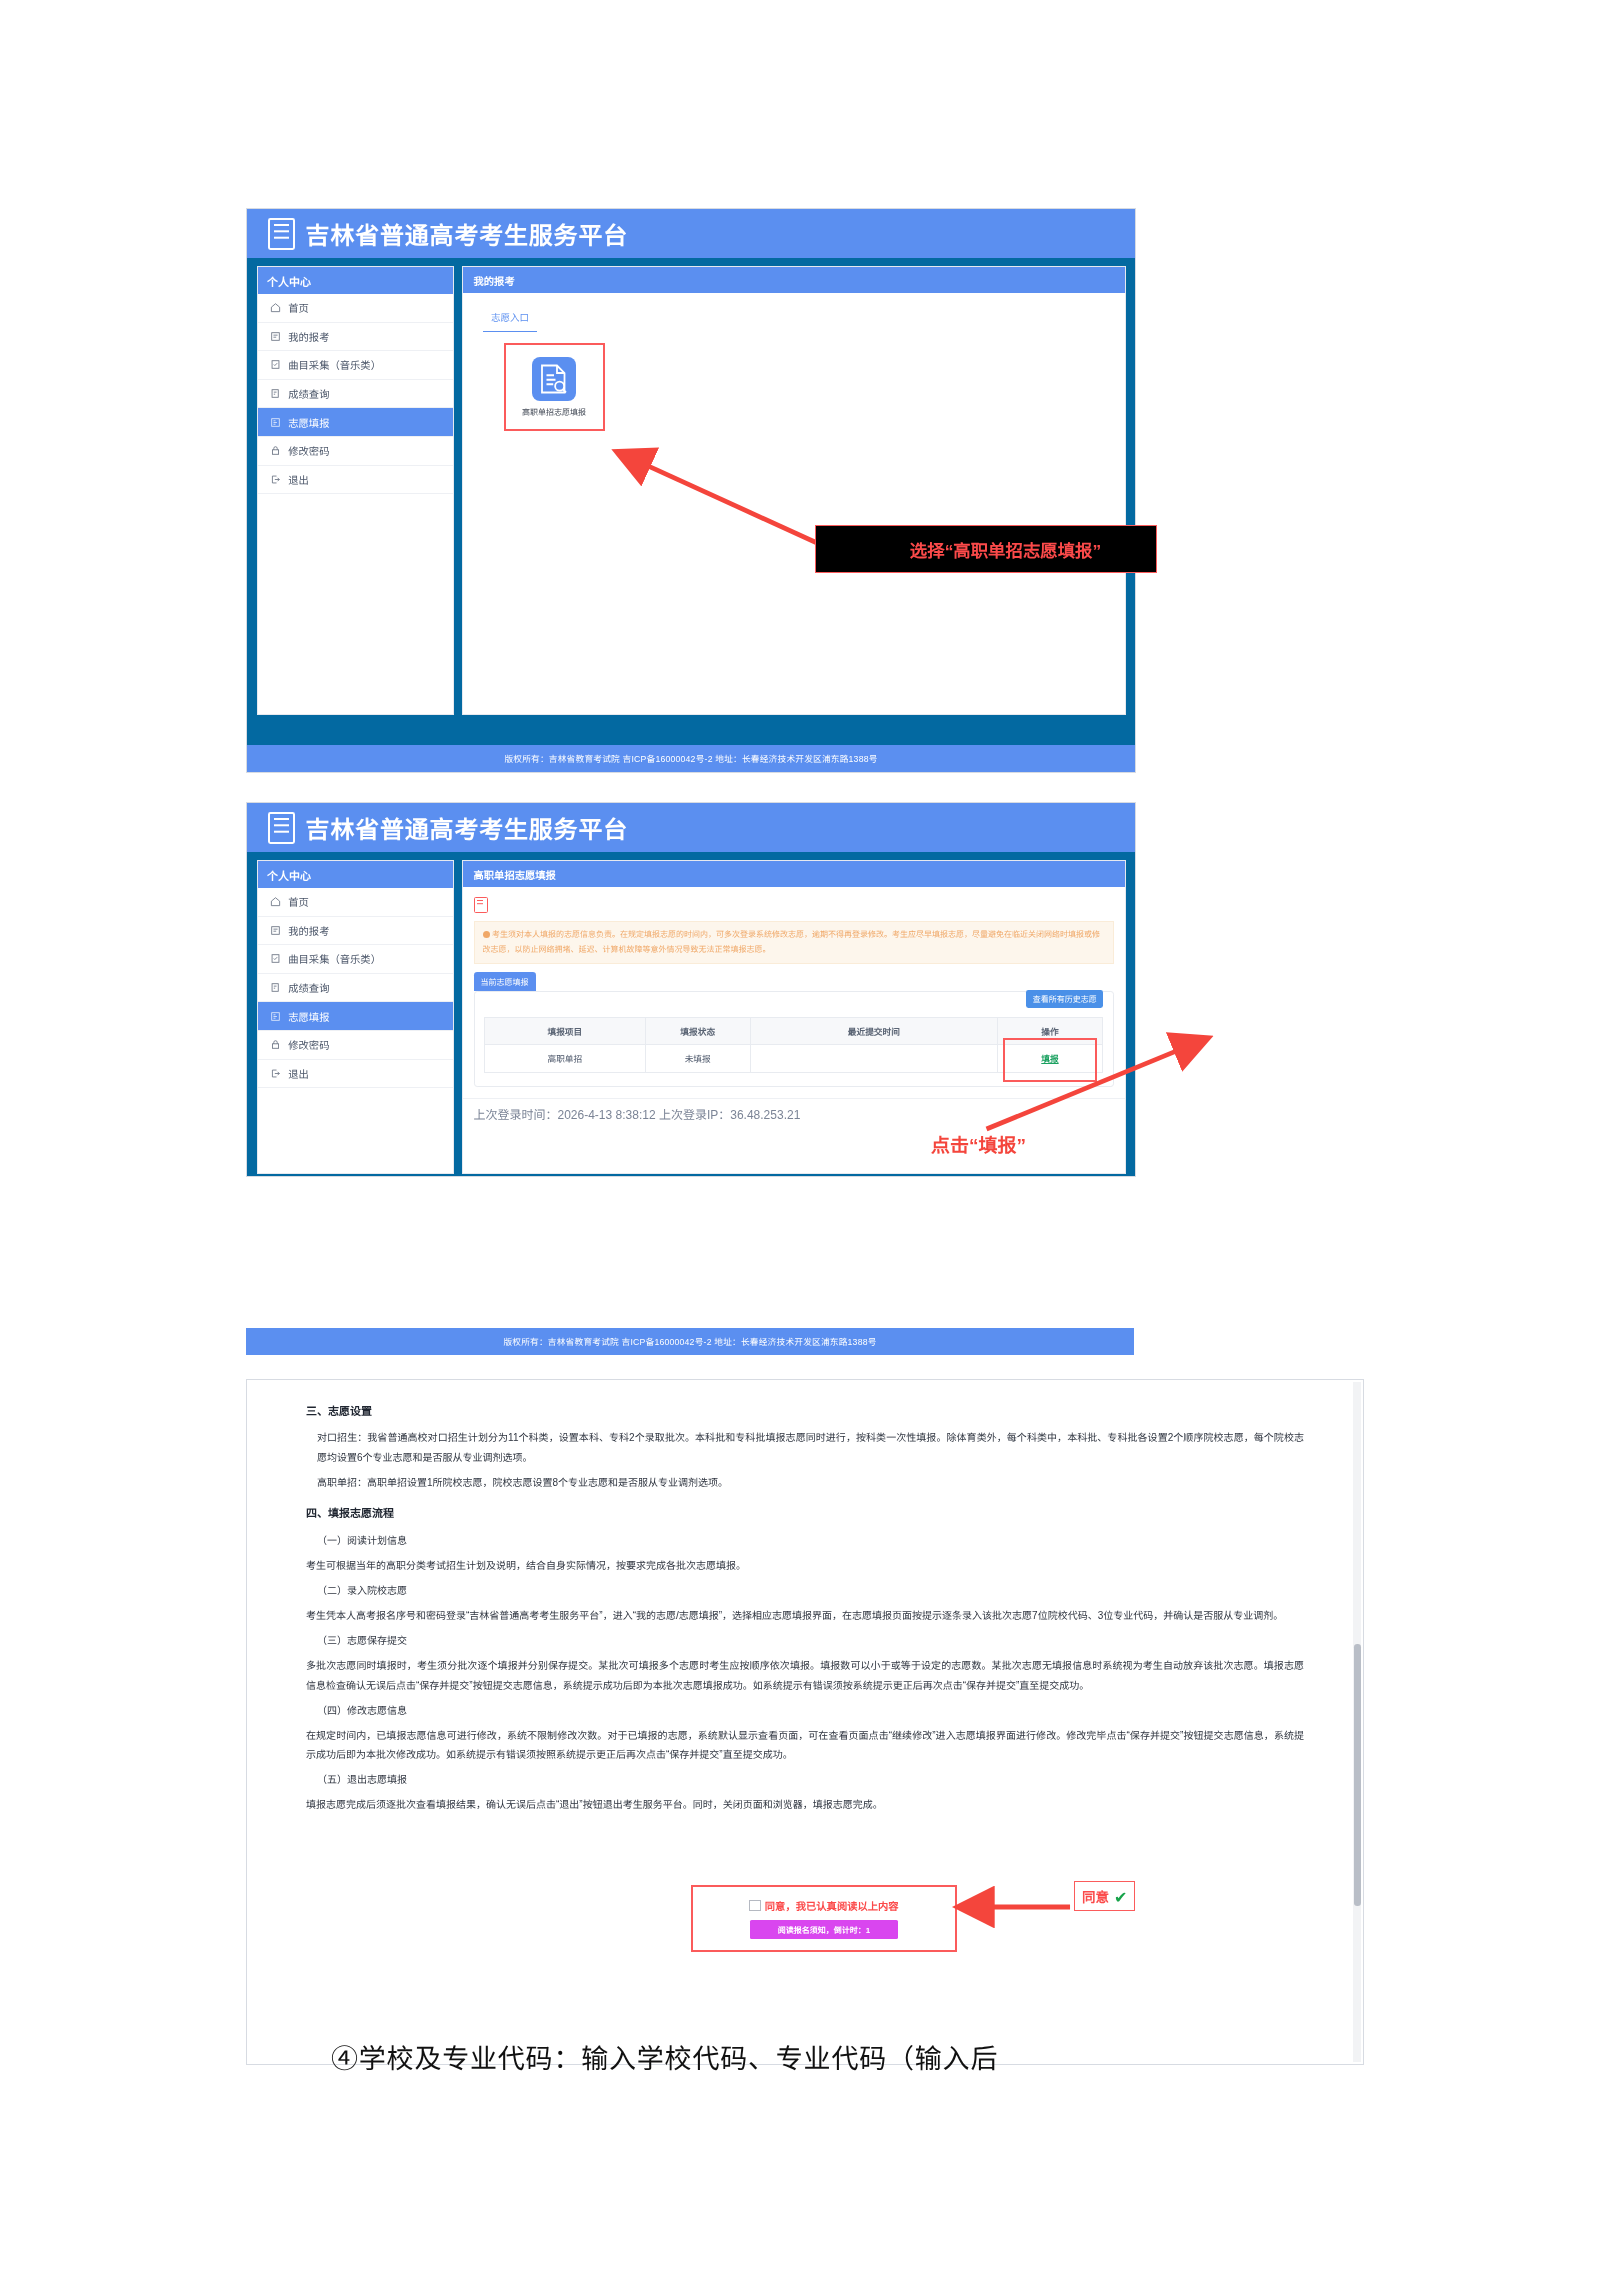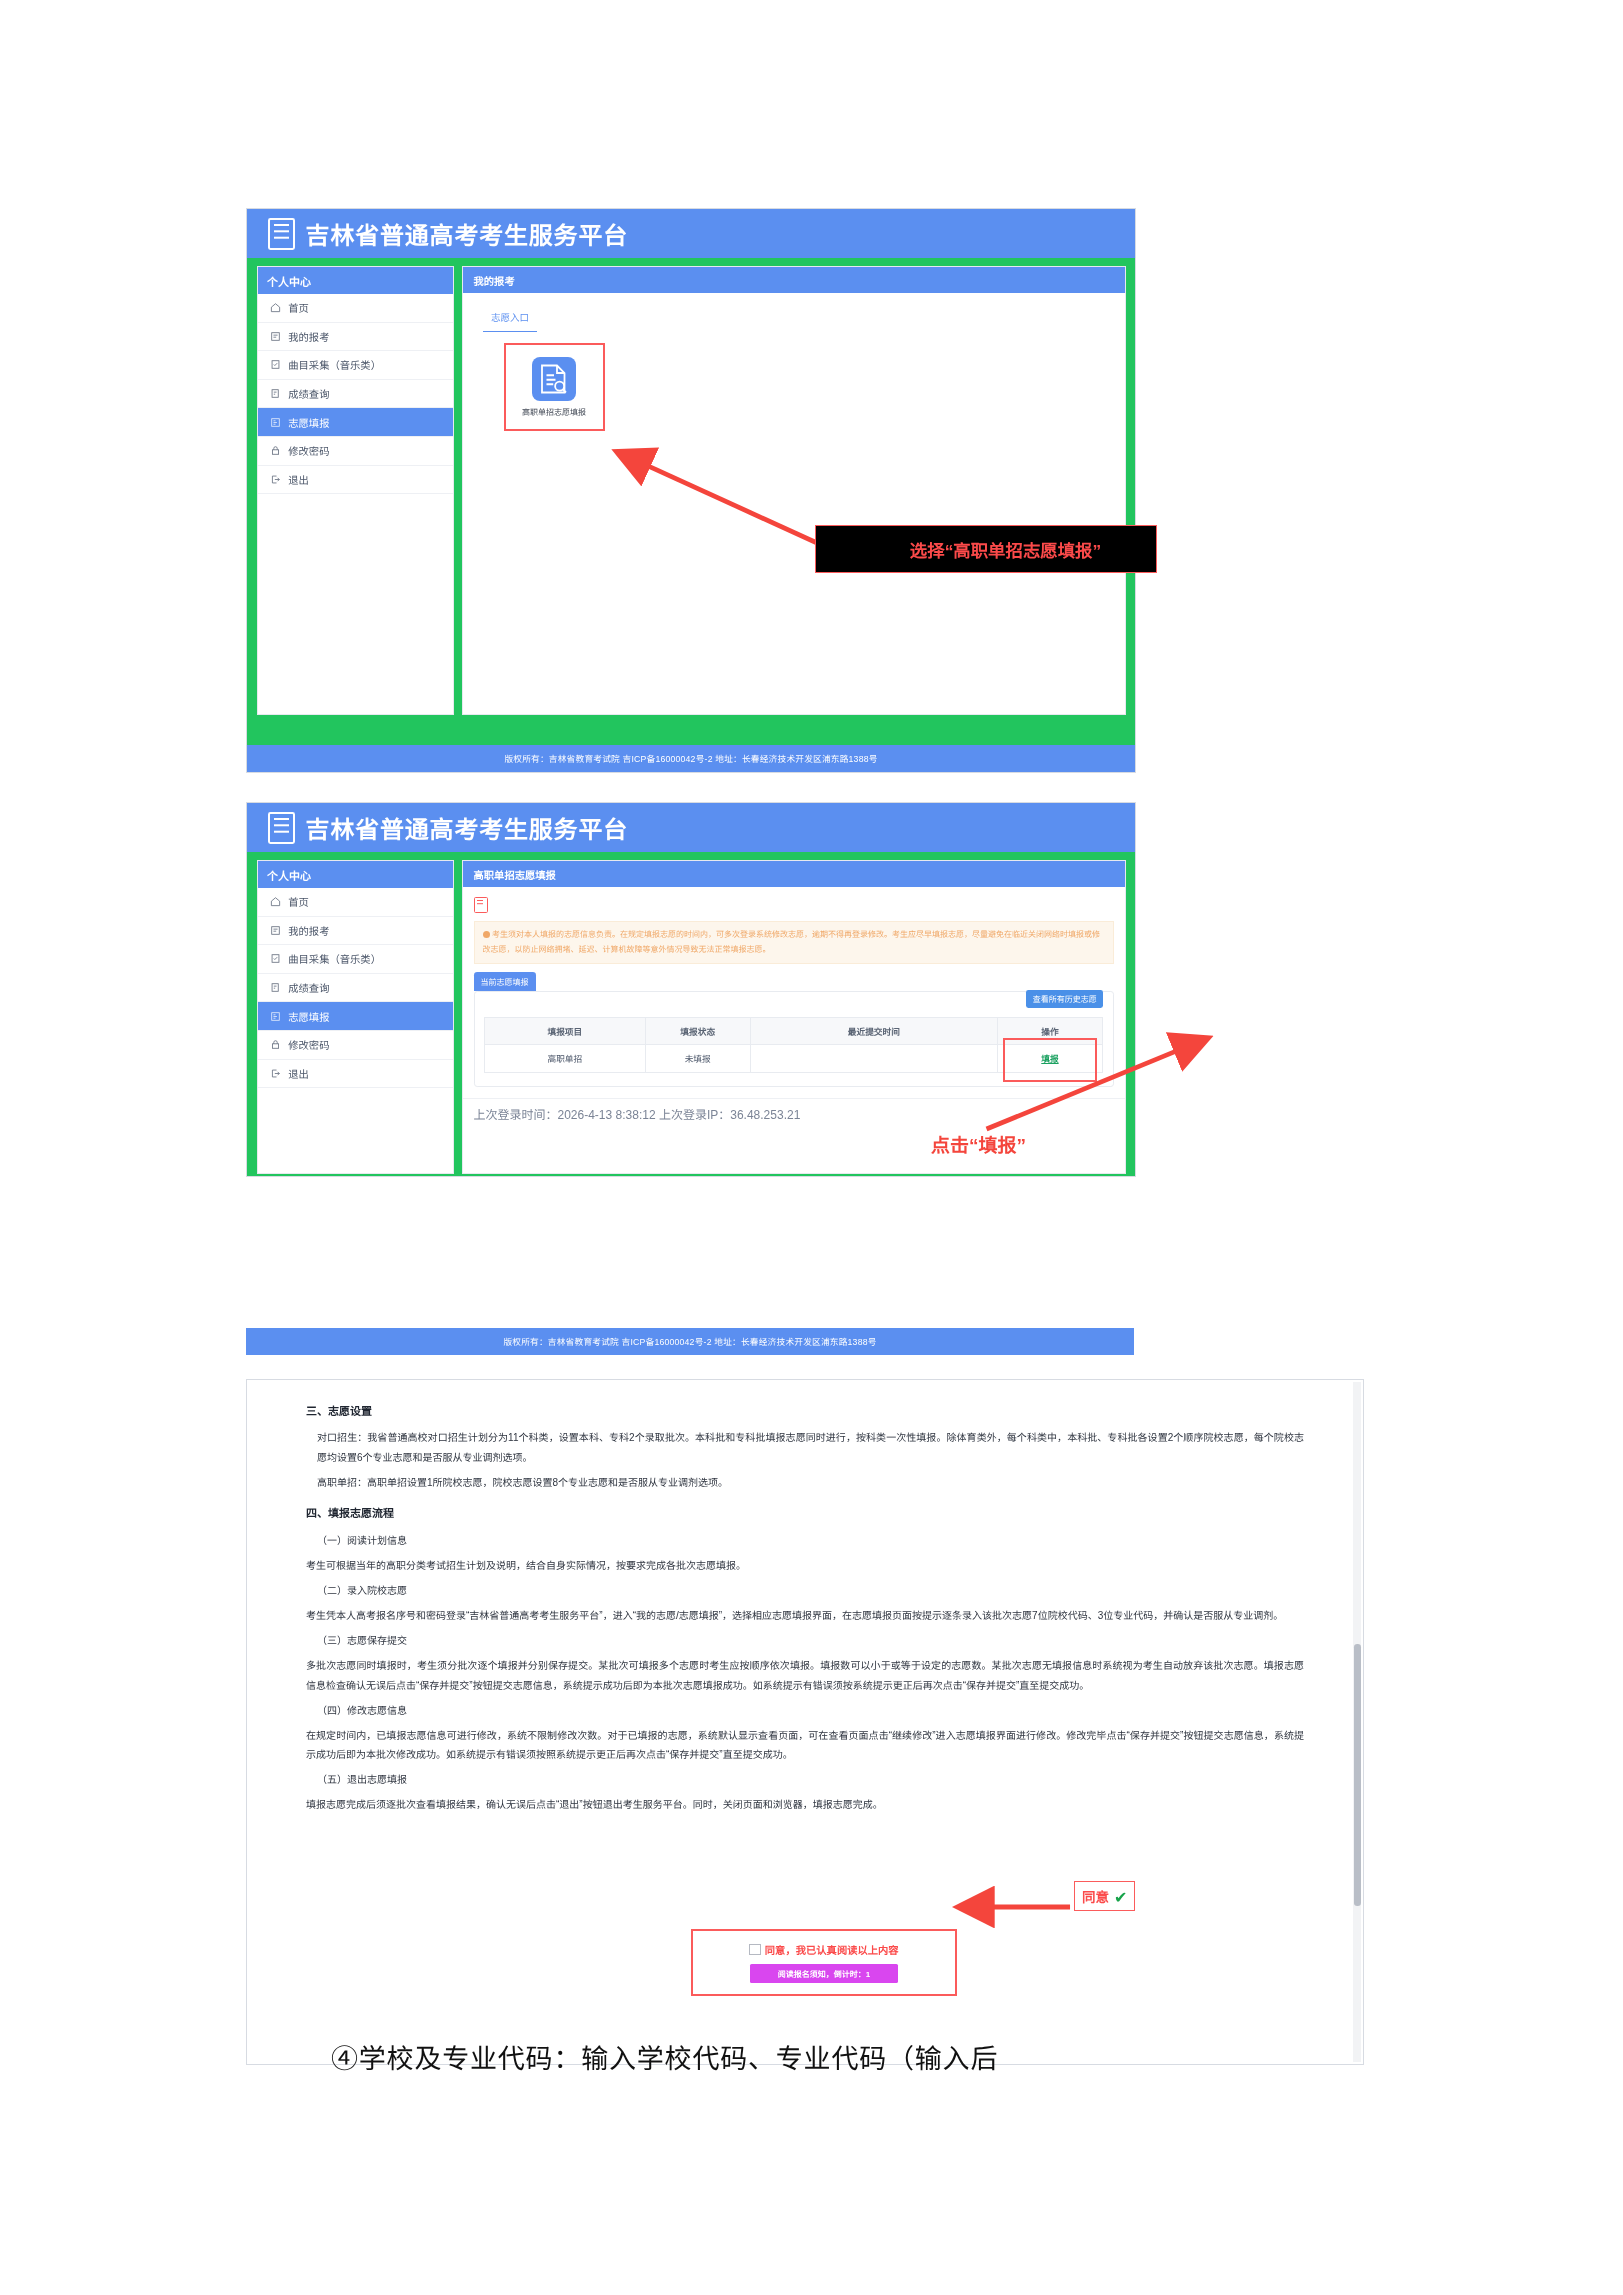--- a/index.html
+++ b/index.html
@@ -4,21 +4,21 @@
 <style>
   html,body{margin:0;padding:0;}
   body{
     width:1623px;height:2295px;background:#ffffff;
     font-family:"Liberation Sans","DejaVu Sans",sans-serif;
     -webkit-font-smoothing:antialiased;
   }
   .page{position:relative;width:1623px;height:2295px;overflow:hidden;}
 
   
-  .panel{position:absolute;background:#22c55e;}
+  .panel{position:absolute;background:#0369a1;}
   .app-header{
     background:#5b8ff0;color:#fff;display:flex;align-items:center;
     padding:0 20.6px;box-sizing:border-box;
   }
   .brand-icon{
     width:27px;height:32px;border:2.4px solid #ffffff;border-radius:2.4px;
     position:relative;margin-right:11px;box-sizing:border-box;flex:none;
   }
   .brand-icon:before{
     content:"";position:absolute;left:4px;right:4px;top:4px;height:2.4px;
@@ -123,21 +123,21 @@
   .doc h3{font-size:11px;margin:0 0 6.3px 0;font-weight:bold;color:#1f2530;}
   .doc h3.second{margin-top:11px;}
   .doc p{margin:0 0 5.5px 0;text-align:justify;}
   .doc p.indent{text-indent:0;padding-left:11px;}
   .scrollbar{
     position:absolute;right:1.6px;top:1.6px;bottom:1.6px;width:8px;background:#f2f3f5;
   }
   .scroll-thumb{position:absolute;left:0.8px;width:6.3px;background:#b9bec7;border-radius:3.2px;}
   .agree-box{
     position:absolute;border:2.4px solid #fb5b5b;background:#fff;
-    display:flex;flex-direction:column;align-items:center;justify-content:center;gap:7.1px;margin-top:44px;
+    display:flex;flex-direction:column;align-items:center;justify-content:center;gap:7.1px;
   }
   .agree-row{display:flex;align-items:center;gap:4px;font-size:10.3px;color:#fb4a4a;font-weight:bold;}
   .agree-cb{width:9.5px;height:9.5px;border:0.8px solid #b5b9c2;background:#fff;flex:none;}
   .count-btn{
     background:#d946ef;color:#fff;font-size:8px;font-weight:bold;padding:4px 28px;border-radius:1.6px;
     white-space:nowrap;
   }
   .agree-tag{
     position:absolute;border:1.6px solid #fb5b5b;background:#fff;display:flex;align-items:flex-end;
     gap:4.8px;padding:4px 7.1px;

